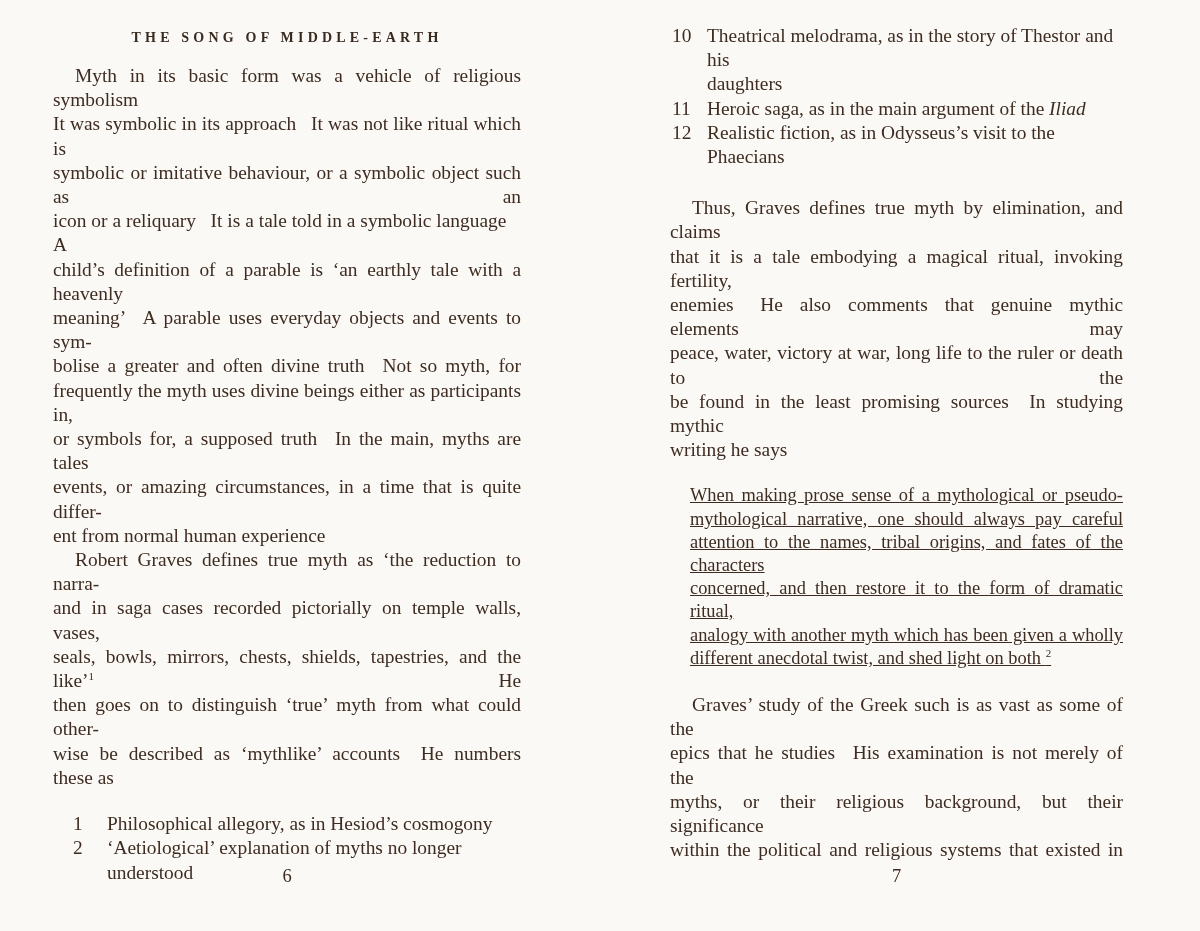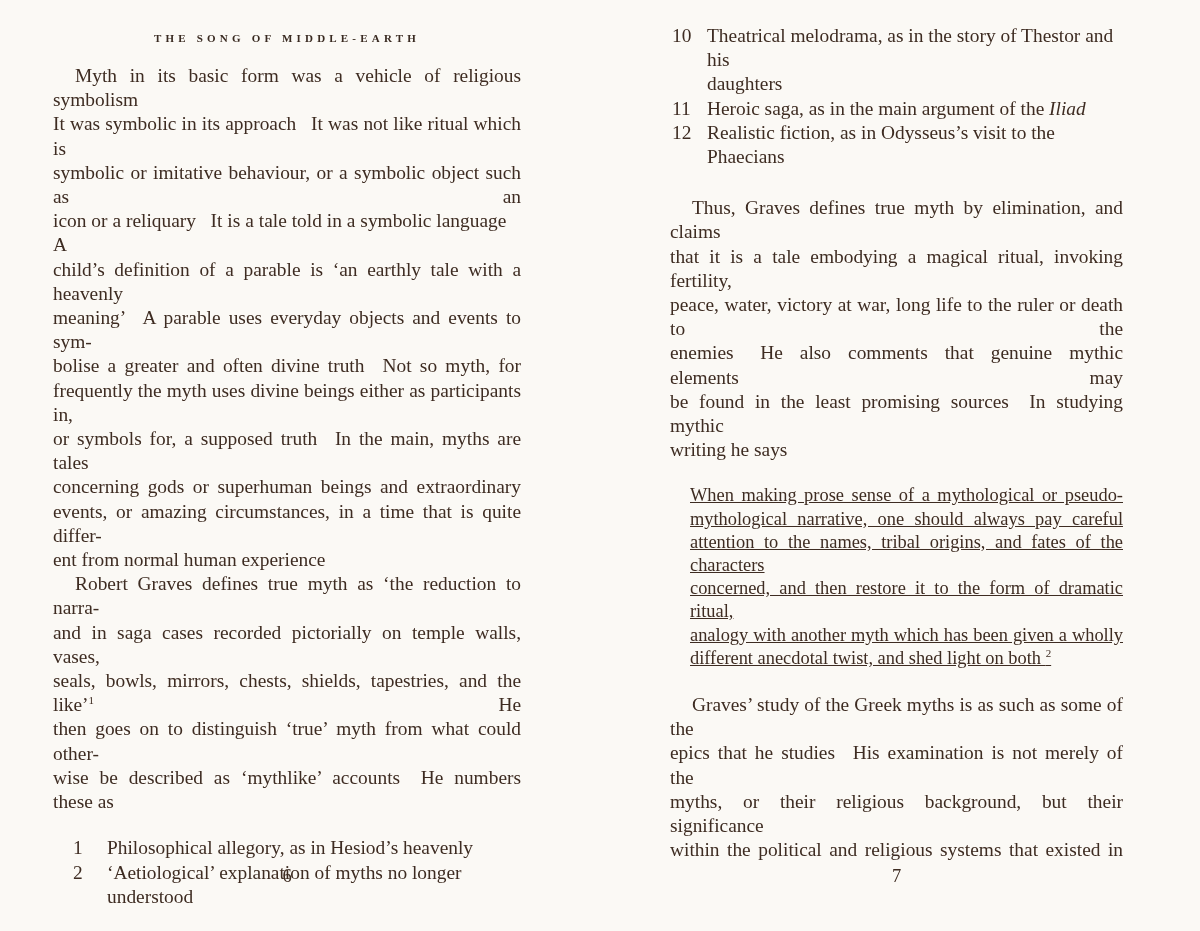--- a/index.html
+++ b/index.html
@@ -6,21 +6,21 @@
   body {
     width:1200px; height:931px; position:relative;
     background:#fbf9f5; color:#3e2c22; overflow:hidden;
     font-family:"Liberation Serif", serif;
   }
   .page { position:absolute; top:0; height:931px; }
   .page.left  { left:53px;  width:468px; }
   .page.right { left:670px; width:453px; }
   .running-header {
     margin:30px 0 0; text-align:center; font-weight:600;
-    font-size:11px; letter-spacing:4.2px; line-height:16px;
+    font-size:14px; letter-spacing:4.2px; line-height:16px;
     color:#392a21; font-family:"Liberation Serif", serif;
   }
   .body-text { font-size:19.4px; line-height:24.2px; }
   .page.left  .body-text { margin-top:18px; }
   .page.right .body-text { margin-top:24px; }
   .para .line { text-align:justify; text-align-last:justify; }
   .para .line.noj { text-align-last:left; }
   .para.indent .line:first-child { text-indent:22px; }
   .booklist { margin-top:22px; }
   .page.right .booklist { margin-top:0; }
@@ -51,36 +51,35 @@
     <div class="para indent">
         <div class="line">Myth in its basic form was a vehicle of religious symbolism</div>
         <div class="line">It was symbolic in its approach  It was not like ritual which is</div>
         <div class="line">symbolic or imitative behaviour, or a symbolic object such as an</div>
         <div class="line">icon or a reliquary  It is a tale told in a symbolic language  A</div>
         <div class="line">child’s definition of a parable is ‘an earthly tale with a heavenly</div>
         <div class="line">meaning’  A parable uses everyday objects and events to sym-</div>
         <div class="line">bolise a greater and often divine truth  Not so myth, for</div>
         <div class="line">frequently the myth uses divine beings either as participants in,</div>
         <div class="line">or symbols for, a supposed truth  In the main, myths are tales</div>
-        <div class="line">concerning gods or superhuman beings and extraordinary</div>
         <div class="line">events, or amazing circumstances, in a time that is quite differ-</div>
         <div class="line noj">ent from normal human experience</div>
       </div>
     <div class="para indent">
         <div class="line">Robert Graves defines true myth as ‘the reduction to narra-</div>
         <div class="line">and in saga cases recorded pictorially on temple walls, vases,</div>
         <div class="line">seals, bowls, mirrors, chests, shields, tapestries, and the like’<sup>1</sup> He</div>
         <div class="line">then goes on to distinguish ‘true’ myth from what could other-</div>
         <div class="line noj">wise be described as ‘mythlike’ accounts  He numbers these as</div>
       </div>
     <div class="booklist">
         <div class="li">
           <span class="num">1</span>
           <span class="li-text">
-            <div class="line">Philosophical allegory, as in Hesiod’s heavenly</div>
+            <div class="line">Philosophical allegory, as in Hesiod’s cosmogony</div>
           </span>
         </div>
         <div class="li">
           <span class="num">2</span>
           <span class="li-text">
             <div class="line">‘Aetiological’ explanation of myths no longer understood</div>
           </span>
         </div>
       </div>
   </div>
@@ -106,35 +105,35 @@
         <div class="li">
           <span class="num">12</span>
           <span class="li-text">
             <div class="line">Realistic fiction, as in Odysseus’s visit to the Phaecians</div>
           </span>
         </div>
       </div>
     <div class="para after-list indent">
         <div class="line">Thus, Graves defines true myth by elimination, and claims</div>
         <div class="line">that it is a tale embodying a magical ritual, invoking fertility,</div>
+        <div class="line">enemies  He also comments that genuine mythic elements may</div>
         <div class="line">peace, water, victory at war, long life to the ruler or death to the</div>
-        <div class="line">enemies  He also comments that genuine mythic elements may</div>
         <div class="line">be found in the least promising sources  In studying mythic</div>
         <div class="line noj">writing he says</div>
       </div>
     <div class="para quote">
         <div class="line">When making prose sense of a mythological or pseudo-</div>
         <div class="line">mythological narrative, one should always pay careful</div>
         <div class="line">attention to the names, tribal origins, and fates of the characters</div>
         <div class="line">concerned, and then restore it to the form of dramatic ritual,</div>
         <div class="line">analogy with another myth which has been given a wholly</div>
         <div class="line noj">different anecdotal twist, and shed light on both <sup>2</sup></div>
       </div>
     <div class="para after-quote indent">
-        <div class="line">Graves’ study of the Greek myths is as such as some of the</div>
+        <div class="line">Graves’ study of the Greek such is as vast as some of the</div>
         <div class="line">epics that he studies  His examination is not merely of the</div>
         <div class="line">myths, or their religious background, but their significance</div>
         <div class="line">within the political and religious systems that existed in</div>
       </div>
 
   </div>
   <div class="pageno">7</div>
 </section>
 
 </body></html>

